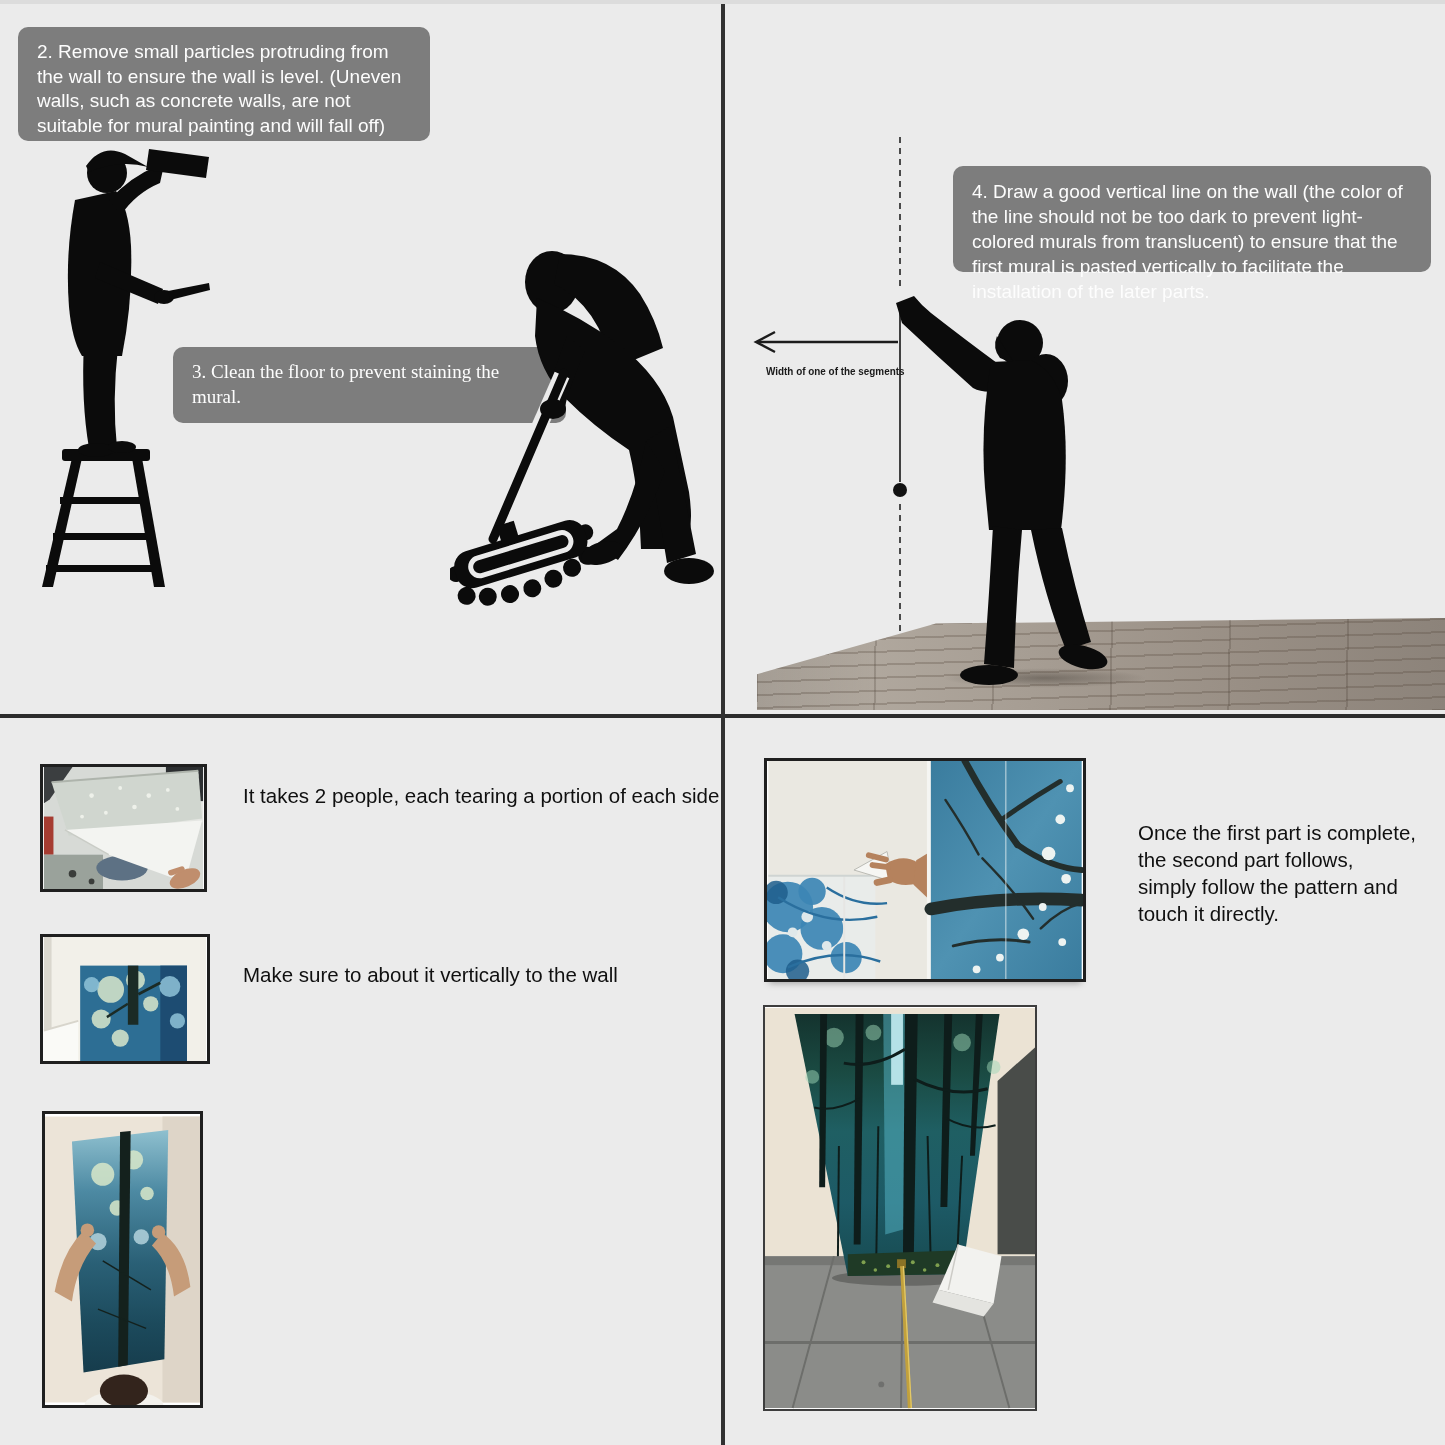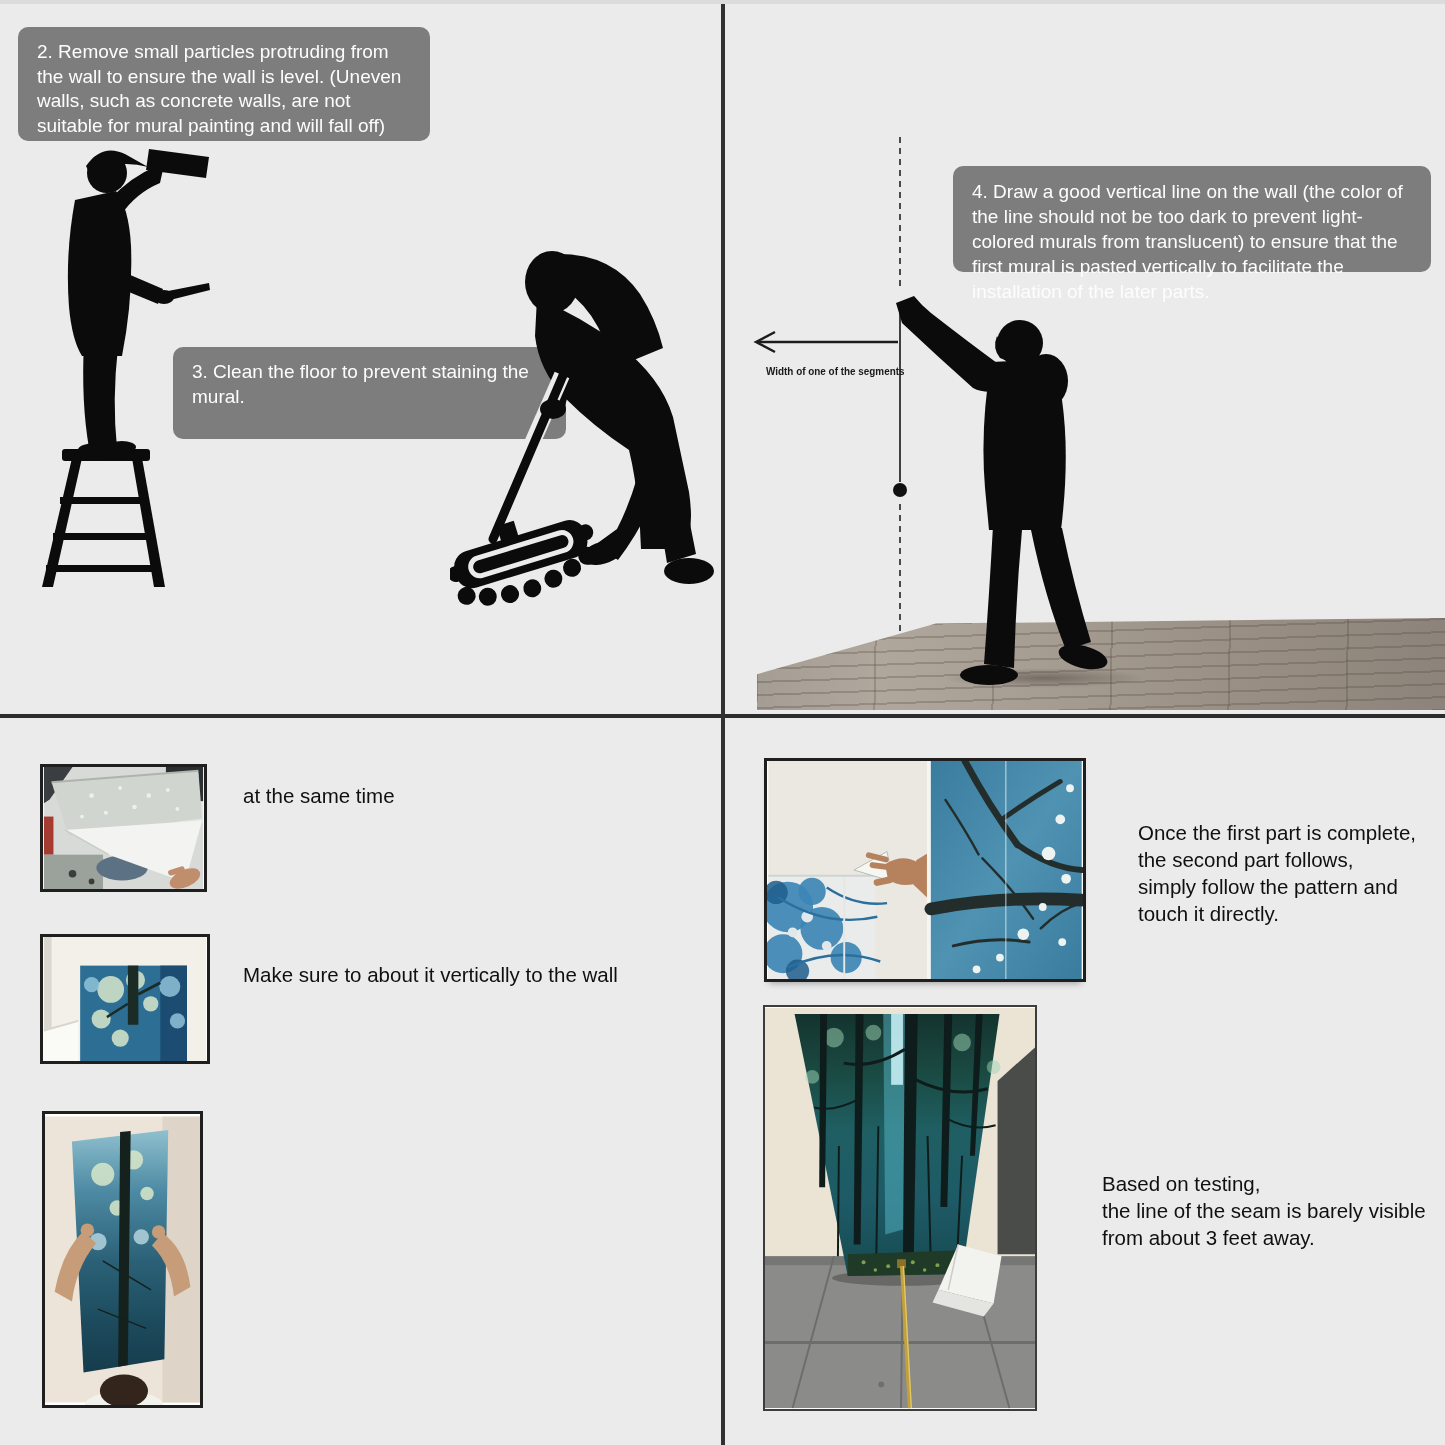--- a/index.html
+++ b/index.html
@@ -12,21 +12,21 @@
   .abs{position:absolute;}
   
   .divider-v{left:721px;top:0;width:4px;height:1445px;background:#313131;}
   .divider-h{left:0;top:710px;width:1445px;height:4px;background:#2c2c2c;}
   
   .callout{
     background:#7d7d7d;border-radius:10px;color:#fdfdfd;
     font-size:19px;line-height:24.5px;padding:13px 19px;box-sizing:border-box;
   }
   #callout-2{left:18px;top:23px;width:412px;height:114px;}
-  #callout-3{left:173px;top:343px;width:393px;height:92px;}
+  #callout-3{left:173px;top:343px;width:393px;height:76px;font-family:Liberation Serif, serif;}
   #callout-4{left:953px;top:162px;width:478px;height:106px;line-height:25px;}
   
   #measure-svg{left:745px;top:120px;width:170px;height:560px;}
   #width-label{left:766px;top:361px;font-size:11px;font-weight:bold;color:#1a1a1a;
     white-space:nowrap;transform:scaleX(.9);transform-origin:left top;}
   
   #wood-floor{
     left:757px;top:612px;width:688px;height:94px;
     clip-path:polygon(0 62%,26% 8%,100% 2%,100% 100%,0 100%);
     background:
@@ -212,21 +212,21 @@
       <path d="M8,16 L162,4" stroke="#aeb4ac" stroke-width="2" fill="none"></path>
       <path d="M22,66 L166,56 L148,121 L68,92 Z" fill="#f3f4f1"></path>
       <path d="M22,66 L68,92" stroke="#c9ccc6" stroke-width="1.5" fill="none"></path>
       <g fill="#c08e6d">
         <ellipse cx="148" cy="117" rx="17" ry="9" transform="rotate(-24 148 117)"></ellipse>
         <rect x="130" y="106" width="18" height="6" rx="3" transform="rotate(-18 139 109)"></rect>
       </g>
     </svg>
   </div>
   <div class="abs caption" id="caption-tear">
-    <span class="cap-line">at the same time</span>
+    <span class="cap-line">It takes 2 people, each tearing a portion of each side</span>
   </div>
 
   <div class="abs photo" id="photo-wall">
     <svg viewBox="0 0 170 130">
       <rect width="170" height="130" fill="#f2f0e9"></rect>
       <rect width="8" height="130" fill="#dad7ce"></rect>
       <path d="M0,98 L36,88 L36,130 L0,130 Z" fill="#fafaf7"></path>
       <path d="M0,98 L36,88" stroke="#d8d5cc" stroke-width="2" fill="none"></path>
       <rect x="38" y="30" width="112" height="100" fill="#2d6e94"></rect>
       <rect x="122" y="30" width="28" height="100" fill="#1d4c72"></rect>
@@ -429,19 +429,14 @@
 
       <path d="M196,240 L240,252 L232,300 L176,286 Z" fill="#f2f2ef"></path>
       <path d="M176,286 L232,300 L222,313 L170,299 Z" fill="#e4e4e0"></path>
       <path d="M196,240 L186,286" stroke="#cccbc6" stroke-width="1.5" fill="none"></path>
 
       <rect x="134" y="255" width="9" height="9" fill="#8a7326"></rect>
       <path d="M139,262 L147,406" stroke="#c2a13c" stroke-width="4" fill="none"></path>
       <path d="M140.5,262 L148.5,406" stroke="#e3c968" stroke-width="1.3" fill="none"></path>
     </svg>
   </div>
-  <div class="abs caption" id="caption-seam">
-    <span class="cap-line">Based on testing,</span>
-    <span class="cap-line">the line of the seam is barely visible</span>
-    <span class="cap-line">from about 3 feet away.</span>
-  </div>
 
 </div>
 
 </body></html>

